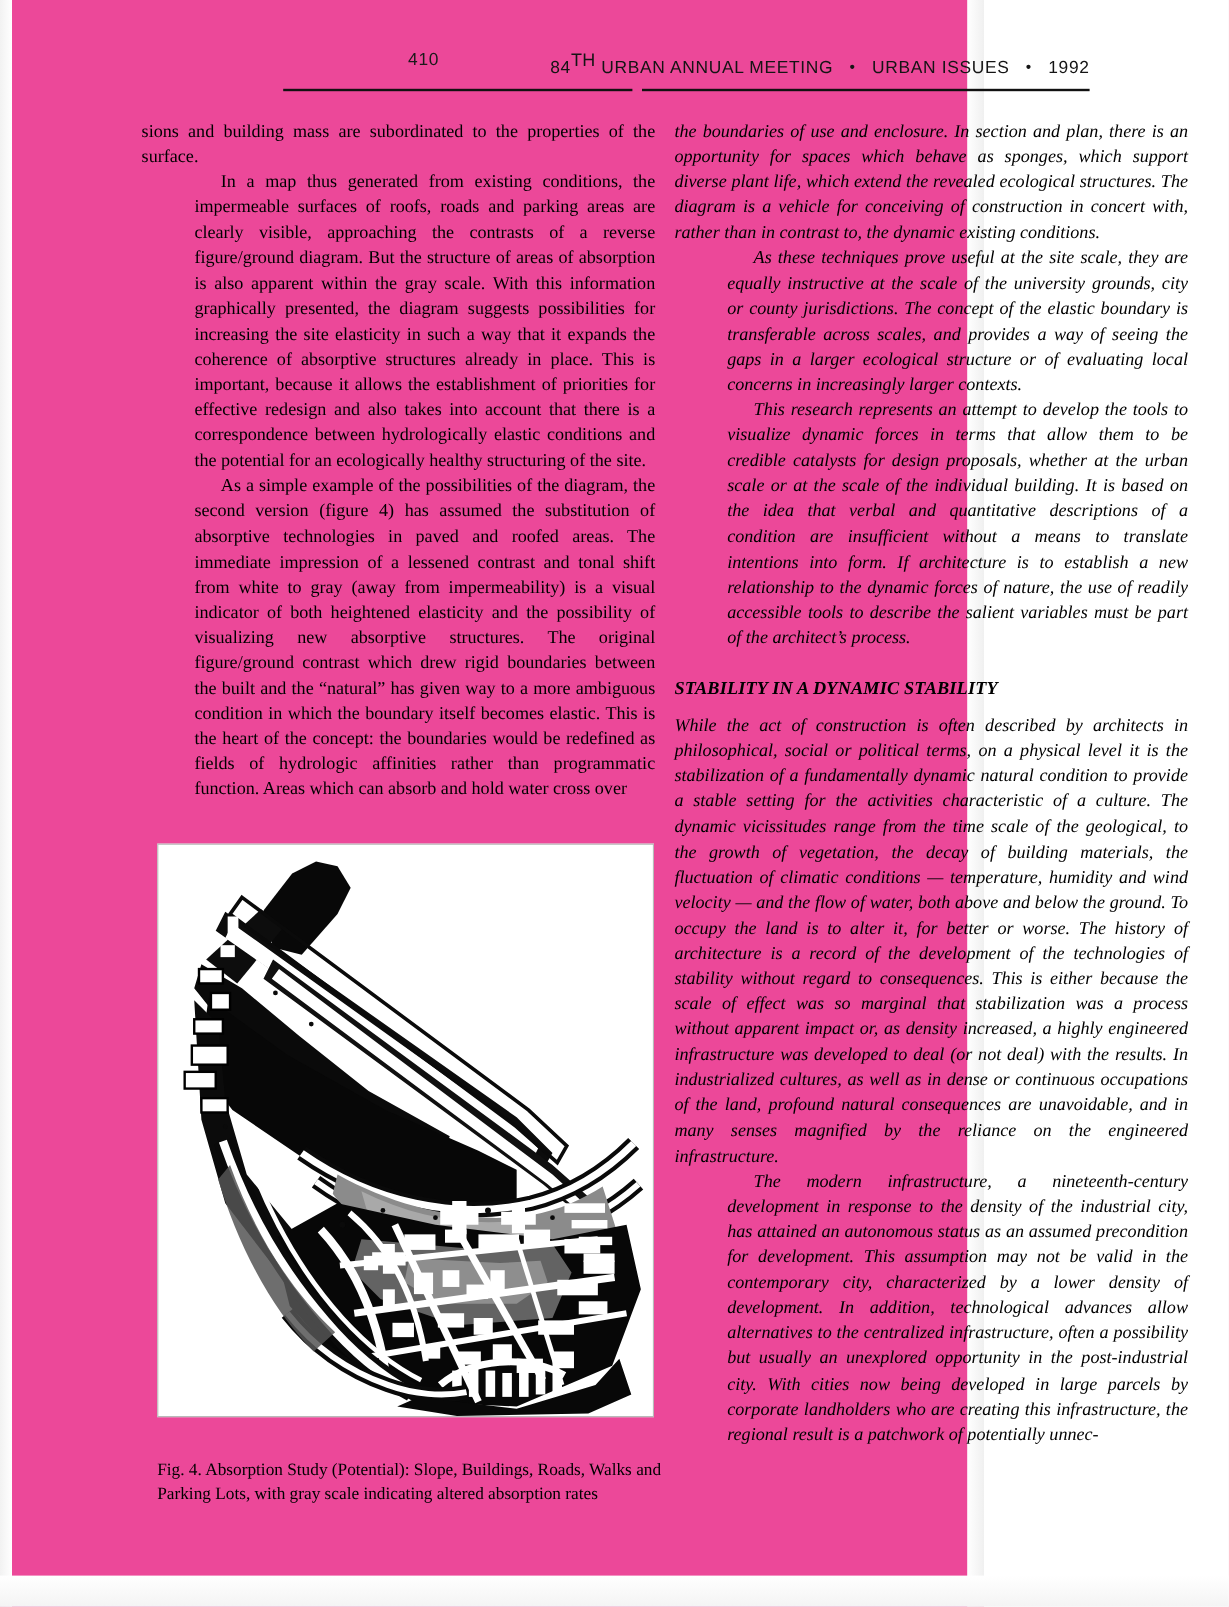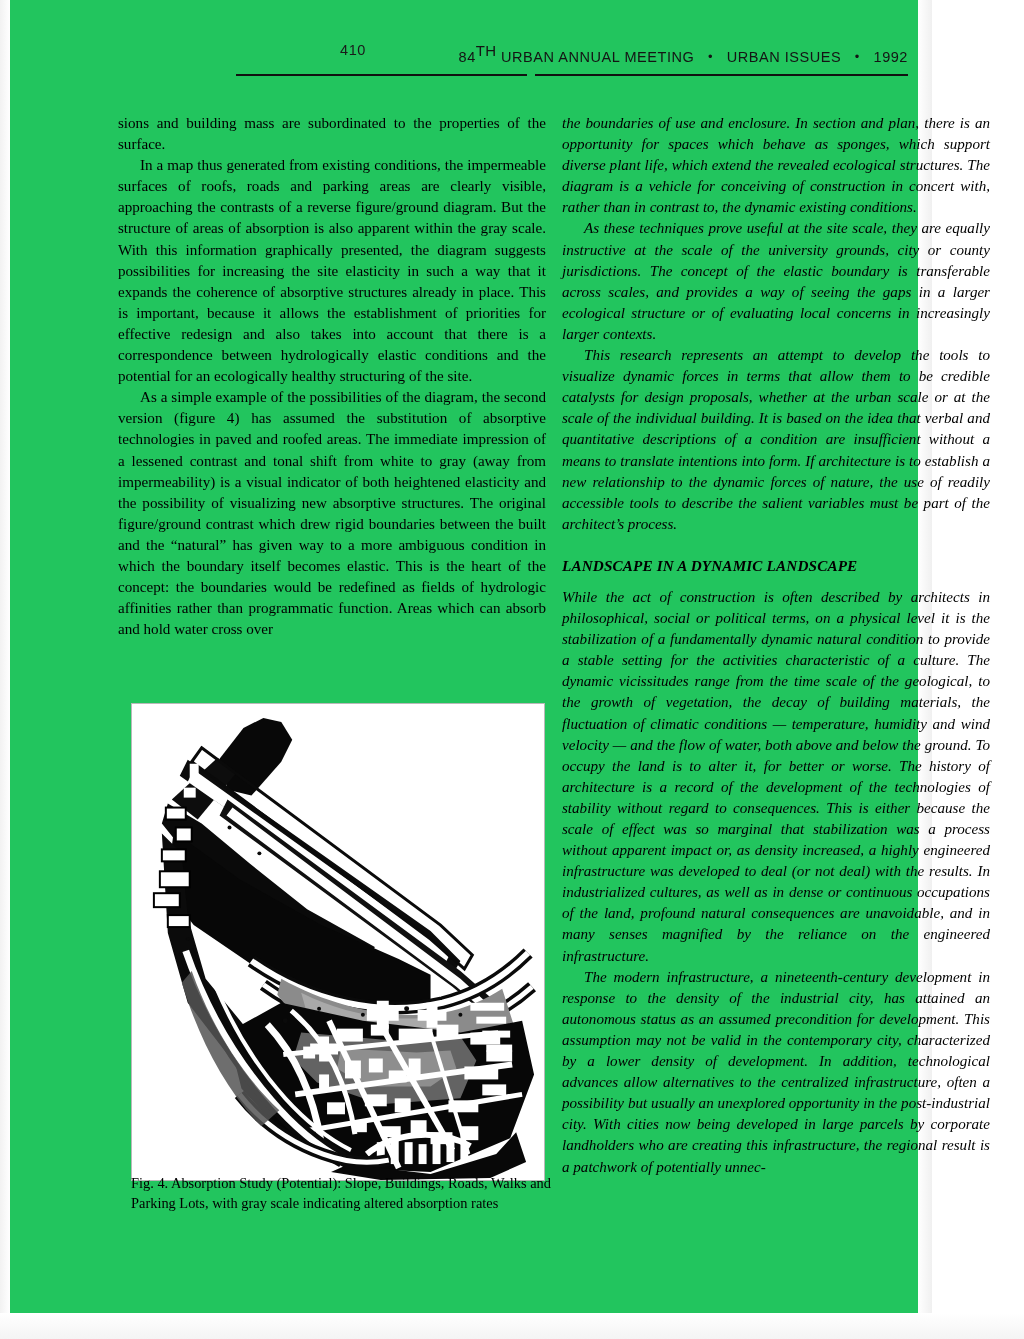--- a/index.html
+++ b/index.html
@@ -12,23 +12,23 @@
     height: 1339px;
     position: relative;
     font-family: "Liberation Serif", "DejaVu Serif", serif;
     color: #000000;
     overflow: hidden;
   }
 
   .page {
     position: absolute;
     left: 0; top: 0;
-    width: 932px;
+    width: 820px;
     height: 1339px;
-    background: #22c55e;
+    background: #ec4899;
   }
 
   
   .running-head {
     position: absolute;
     left: 118px;
     top: 42px;
     width: 790px;
     height: 22px;
   }
@@ -76,37 +76,38 @@
     top: 0;
     height: 2px;
     background: #111;
   }
   .head-rules .rule.left  { left: 118px; width: 291px; }
   .head-rules .rule.right { left: 417px; width: 373px; }
 
   
   .col {
     position: absolute;
-    top: 113px;
+    top: 100px;
     width: 428px;
     font-size: 15.1px;
     line-height: 21.1px;
     text-align: justify;
     text-justify: inter-word;
     hyphens: none;
     color: #000;
   }
   .col.left  { left: 118px; }
   .col.right { left: 562px; font-style: italic; }
 
   .col p {
     margin: 0;
   }
   .col p.indent {
     text-indent: 22px;
+    margin-left: 44px;
   }
 
   
   .section-head {
     font-family: "Liberation Serif", "DejaVu Serif", serif;
     font-weight: bold;
     font-size: 15.2px;
     letter-spacing: 0.15px;
     margin: 20px 0 11px 0;
     text-align: left;
@@ -134,21 +135,21 @@
     position: absolute;
     left: 0; top: 0;
     width: 100%;
     height: 100%;
     display: block;
   }
 
   .figure-caption {
     position: absolute;
     left: 131px;
-    top: 1174px;
+    top: 1216px;
     width: 425px;
     font-size: 14.4px;
     line-height: 19.6px;
     text-align: left;
     color: #000;
   }
 
   
   .scan-edge {
     position: absolute;
@@ -187,21 +188,21 @@
   <div class="col left">
     <p>sions and building mass are subordinated to the properties of the surface.</p>
     <p class="indent">In a map thus generated from existing conditions, the impermeable surfaces of roofs, roads and parking areas are clearly visible, approaching the contrasts of a reverse figure/ground diagram.  But the structure of areas of absorption is also apparent within the gray scale.  With this information graphically presented, the diagram suggests possibilities for increasing the site elasticity in such a way that it expands the coherence of absorptive structures already in place.  This is important, because it allows the establishment of priorities for effective redesign and also takes into account that there is a correspondence between hydrologically elastic conditions and the potential for an ecologically healthy structuring of the site.</p>
     <p class="indent">As a simple example of the possibilities of the diagram, the second version (figure 4) has assumed the substitution of absorptive technologies in paved and roofed areas.  The immediate impression of a lessened contrast and tonal shift from white to gray (away from impermeability) is a visual indicator of both heightened elasticity and the possibility of visualizing new absorptive structures.  The original figure/ground contrast which drew rigid boundaries between the built and the “natural” has given way to a more ambiguous condition in which the boundary itself becomes elastic.  This is the heart of the concept: the boundaries would be redefined as fields of hydrologic affinities rather than programmatic function.  Areas which can absorb and hold water cross over</p>
   </div>
 
   <div class="col right">
     <p>the boundaries of use and enclosure.  In section and plan, there is an opportunity for spaces which behave as sponges, which support diverse plant life, which extend the revealed ecological structures.  The diagram is a vehicle for conceiving of construction in concert with, rather than in contrast to, the dynamic existing conditions.</p>
     <p class="indent">As these techniques prove useful at the site scale, they are equally instructive at the scale of the university grounds, city or county jurisdictions.  The concept of the elastic boundary is transferable across scales, and provides a way of seeing the gaps in a larger ecological structure or of evaluating local concerns in increasingly larger contexts.</p>
     <p class="indent">This research represents an attempt to develop the tools to visualize dynamic forces in terms that allow them to be credible catalysts for design proposals, whether at the urban scale or at the scale of the individual building.  It is based on the idea that verbal and quantitative descriptions of a condition are insufficient without a means to translate intentions into form.  If architecture is to establish a new relationship to the dynamic forces of nature, the use of readily accessible tools to describe the salient variables must be part of the architect’s process.</p>
-    <h2 class="section-head">LANDSCAPE IN A DYNAMIC LANDSCAPE</h2>
+    <h2 class="section-head">STABILITY IN A DYNAMIC STABILITY</h2>
     <p>While the act of construction is often described by architects in philosophical, social or political terms, on a physical level it is the stabilization of a fundamentally dynamic natural condition to provide a stable setting for the activities characteristic of a culture.  The dynamic vicissitudes range from the time scale of the geological, to the growth of vegetation, the decay of building materials, the fluctuation of climatic conditions — temperature, humidity and wind velocity — and the flow of water, both above and below the ground.  To occupy the land is to alter it, for better or worse.  The history of architecture is a record of the development of the technologies of stability without regard to consequences.  This is either because the scale of effect was so marginal that stabilization was a process without apparent impact or, as density increased, a highly engineered infrastructure  was developed to deal (or not deal) with the results.  In industrialized cultures, as well as in dense or continuous occupations of the land, profound natural consequences are unavoidable, and in many senses magnified by the reliance on the engineered infrastructure.</p>
     <p class="indent">The modern infrastructure, a nineteenth-century development in response to the density of the industrial city, has attained an autonomous status as an assumed precondition for development.  This assumption may not be valid in the contemporary city, characterized by a lower density of development.  In addition, technological advances allow alternatives to the centralized infrastructure, often a possibility but usually an unexplored opportunity in the post-industrial city.  With cities now being developed in large parcels by corporate landholders who are creating this infrastructure, the regional result is a patchwork of potentially unnec-</p>
   </div>
 
   <div class="figure-wrap">
     <div class="figure-frame">
       <svg class="fig-canvas" viewBox="0 0 414 478" preserveAspectRatio="none">
         <defs>
           <clipPath id="fclip">
               <rect x="0" y="0" width="414" height="478"></rect>

